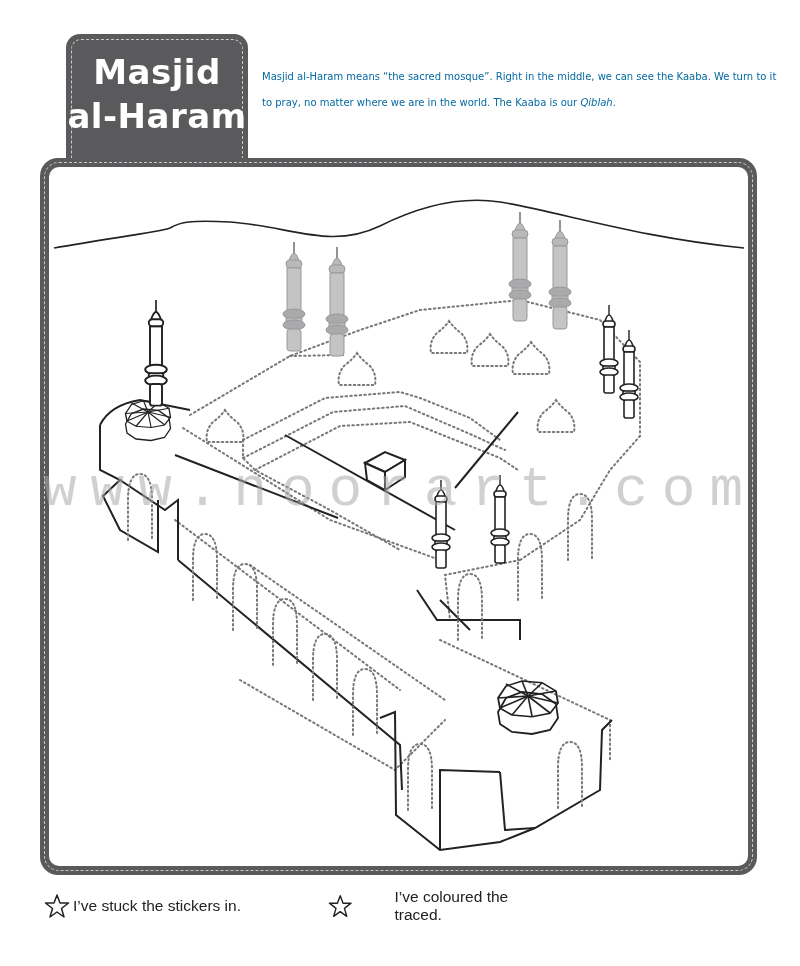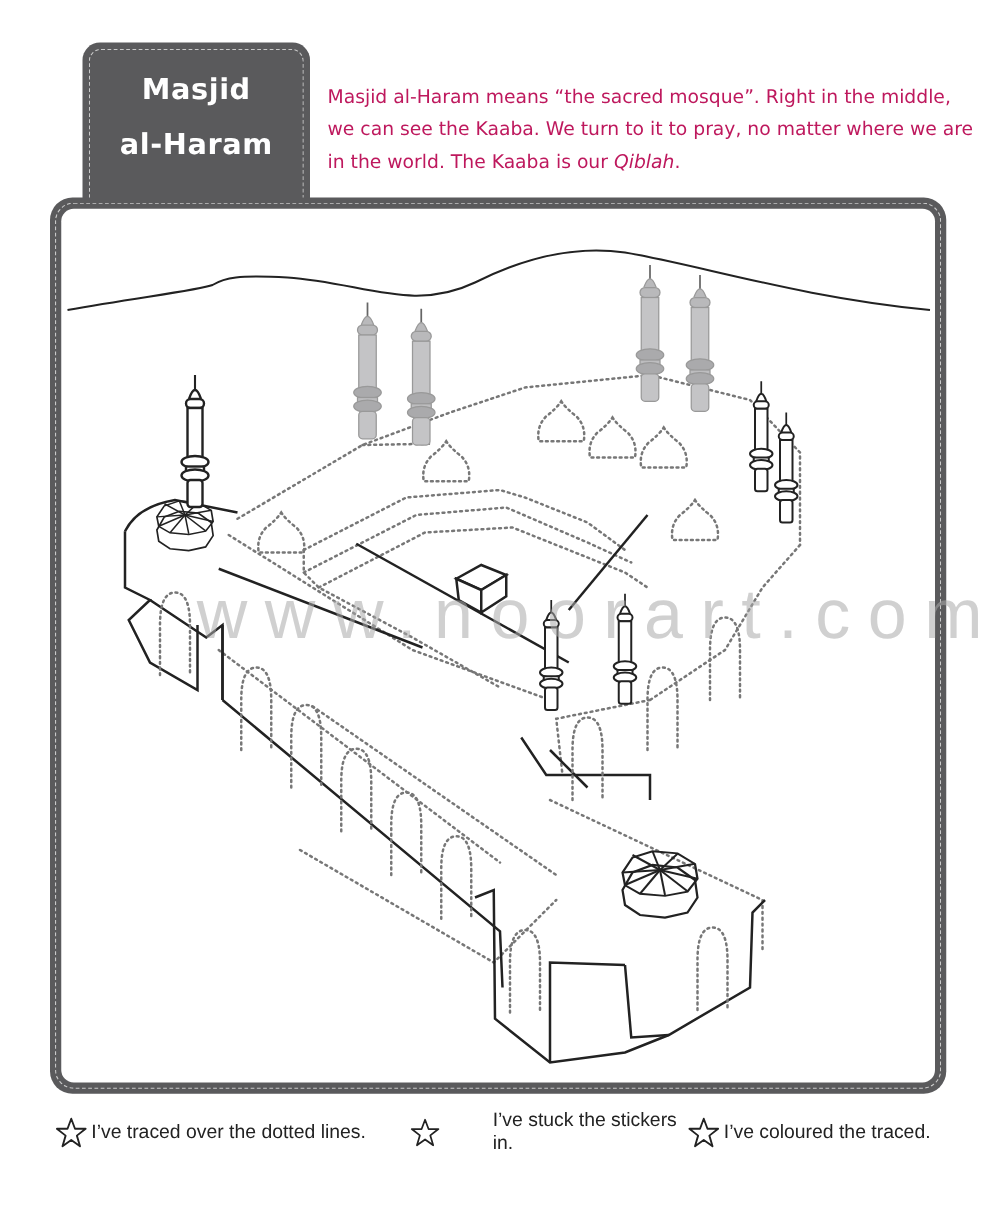--- a/index.html
+++ b/index.html
@@ -13,43 +13,43 @@
       background: #5a5a5c; border-radius: 14px 14px 0 0;
       box-sizing: border-box;
     }
     .title-tab::before {
       content: ""; position: absolute; left: 5px; top: 5px; right: 5px; bottom: -2px;
       border: 1.5px dashed #c9c9c9; border-bottom: none; border-radius: 10px 10px 0 0;
     }
     .title-text {
       position: absolute; left: 0; right: 0; top: 16px; text-align: center;
       color: #ffffff; font-family: "DejaVu Sans", sans-serif; font-weight: bold;
-      font-size: 23px; line-height: 44px; letter-spacing: 0.5px;
+      font-size: 34px; line-height: 44px; letter-spacing: 0.5px;
     }
     .intro {
       position: absolute; left: 262px; top: 64px; width: 520px;
-      font-family: "DejaVu Sans", sans-serif; font-size: 15px; line-height: 26px; color: #be185d;
+      font-family: "DejaVu Sans", sans-serif; font-size: 10px; line-height: 26px; color: #0369a1;
     }
     .intro em { font-style: italic; }
     
     .frame {
       position: absolute; left: 40px; top: 158px; width: 717px; height: 717px;
       background: #5a5a5c; border-radius: 18px; box-sizing: border-box; padding: 9px;
     }
     .frame::before {
       content: ""; position: absolute; left: 4px; top: 4px; right: 4px; bottom: 4px;
       border: 1.5px dashed #c9c9c9; border-radius: 15px; pointer-events: none;
     }
     .frame-inner {
       position: relative; width: 100%; height: 100%; background: #fff; border-radius: 10px; overflow: hidden;
     }
     .frame-inner svg { position: absolute; left: 0; top: 0; }
     .watermark {
-      position: absolute; left: 0; top: 458px; width: 800px; text-align: right;
-      font-family: Liberation Sans, sans-serif; font-size: 56px; letter-spacing: 14px;
+      position: absolute; left: 0; top: 458px; width: 800px; text-align: center;
+      font-family: Liberation Mono, monospace; font-size: 56px; letter-spacing: 14px;
       color: rgba(170,170,170,0.55); white-space: nowrap; pointer-events: none;
     }
     
     .checklist {
       position: absolute; left: 44px; top: 891px; width: 740px; height: 30px;
       display: flex; align-items: center;
     }
     .check-item { display: flex; align-items: center; cursor: pointer; }
     .check-item:nth-child(1) { width: 284px; }
     .check-item:nth-child(2) { width: 222px; gap: 39px; }
@@ -204,26 +204,20 @@
   </div>
 </div>
 
 <div class="watermark">www.noorart.com</div>
 
 <div class="checklist">
   <div class="check-item">
     <svg class="star" viewBox="0 0 26 26">
         <polygon points="13,2 16,10 24.5,10 17.5,15.5 20,24 13,19 6,24 8.5,15.5 1.5,10 10,10" fill="#fff" stroke="#222" stroke-width="1.5" stroke-linejoin="round"></polygon>
       </svg>
-    <span class="label">I’ve traced over the dotted lines.</span>
-  </div>
-  <div class="check-item">
-    <svg class="star" viewBox="0 0 26 26">
-        <polygon points="13,2 16,10 24.5,10 17.5,15.5 20,24 13,19 6,24 8.5,15.5 1.5,10 10,10" fill="#fff" stroke="#222" stroke-width="1.5" stroke-linejoin="round"></polygon>
-      </svg>
     <span class="label">I’ve stuck the stickers in.</span>
   </div>
   <div class="check-item">
     <svg class="star" viewBox="0 0 26 26">
         <polygon points="13,2 16,10 24.5,10 17.5,15.5 20,24 13,19 6,24 8.5,15.5 1.5,10 10,10" fill="#fff" stroke="#222" stroke-width="1.5" stroke-linejoin="round"></polygon>
       </svg>
     <span class="label">I’ve coloured the traced.</span>
   </div>
 </div>
 

